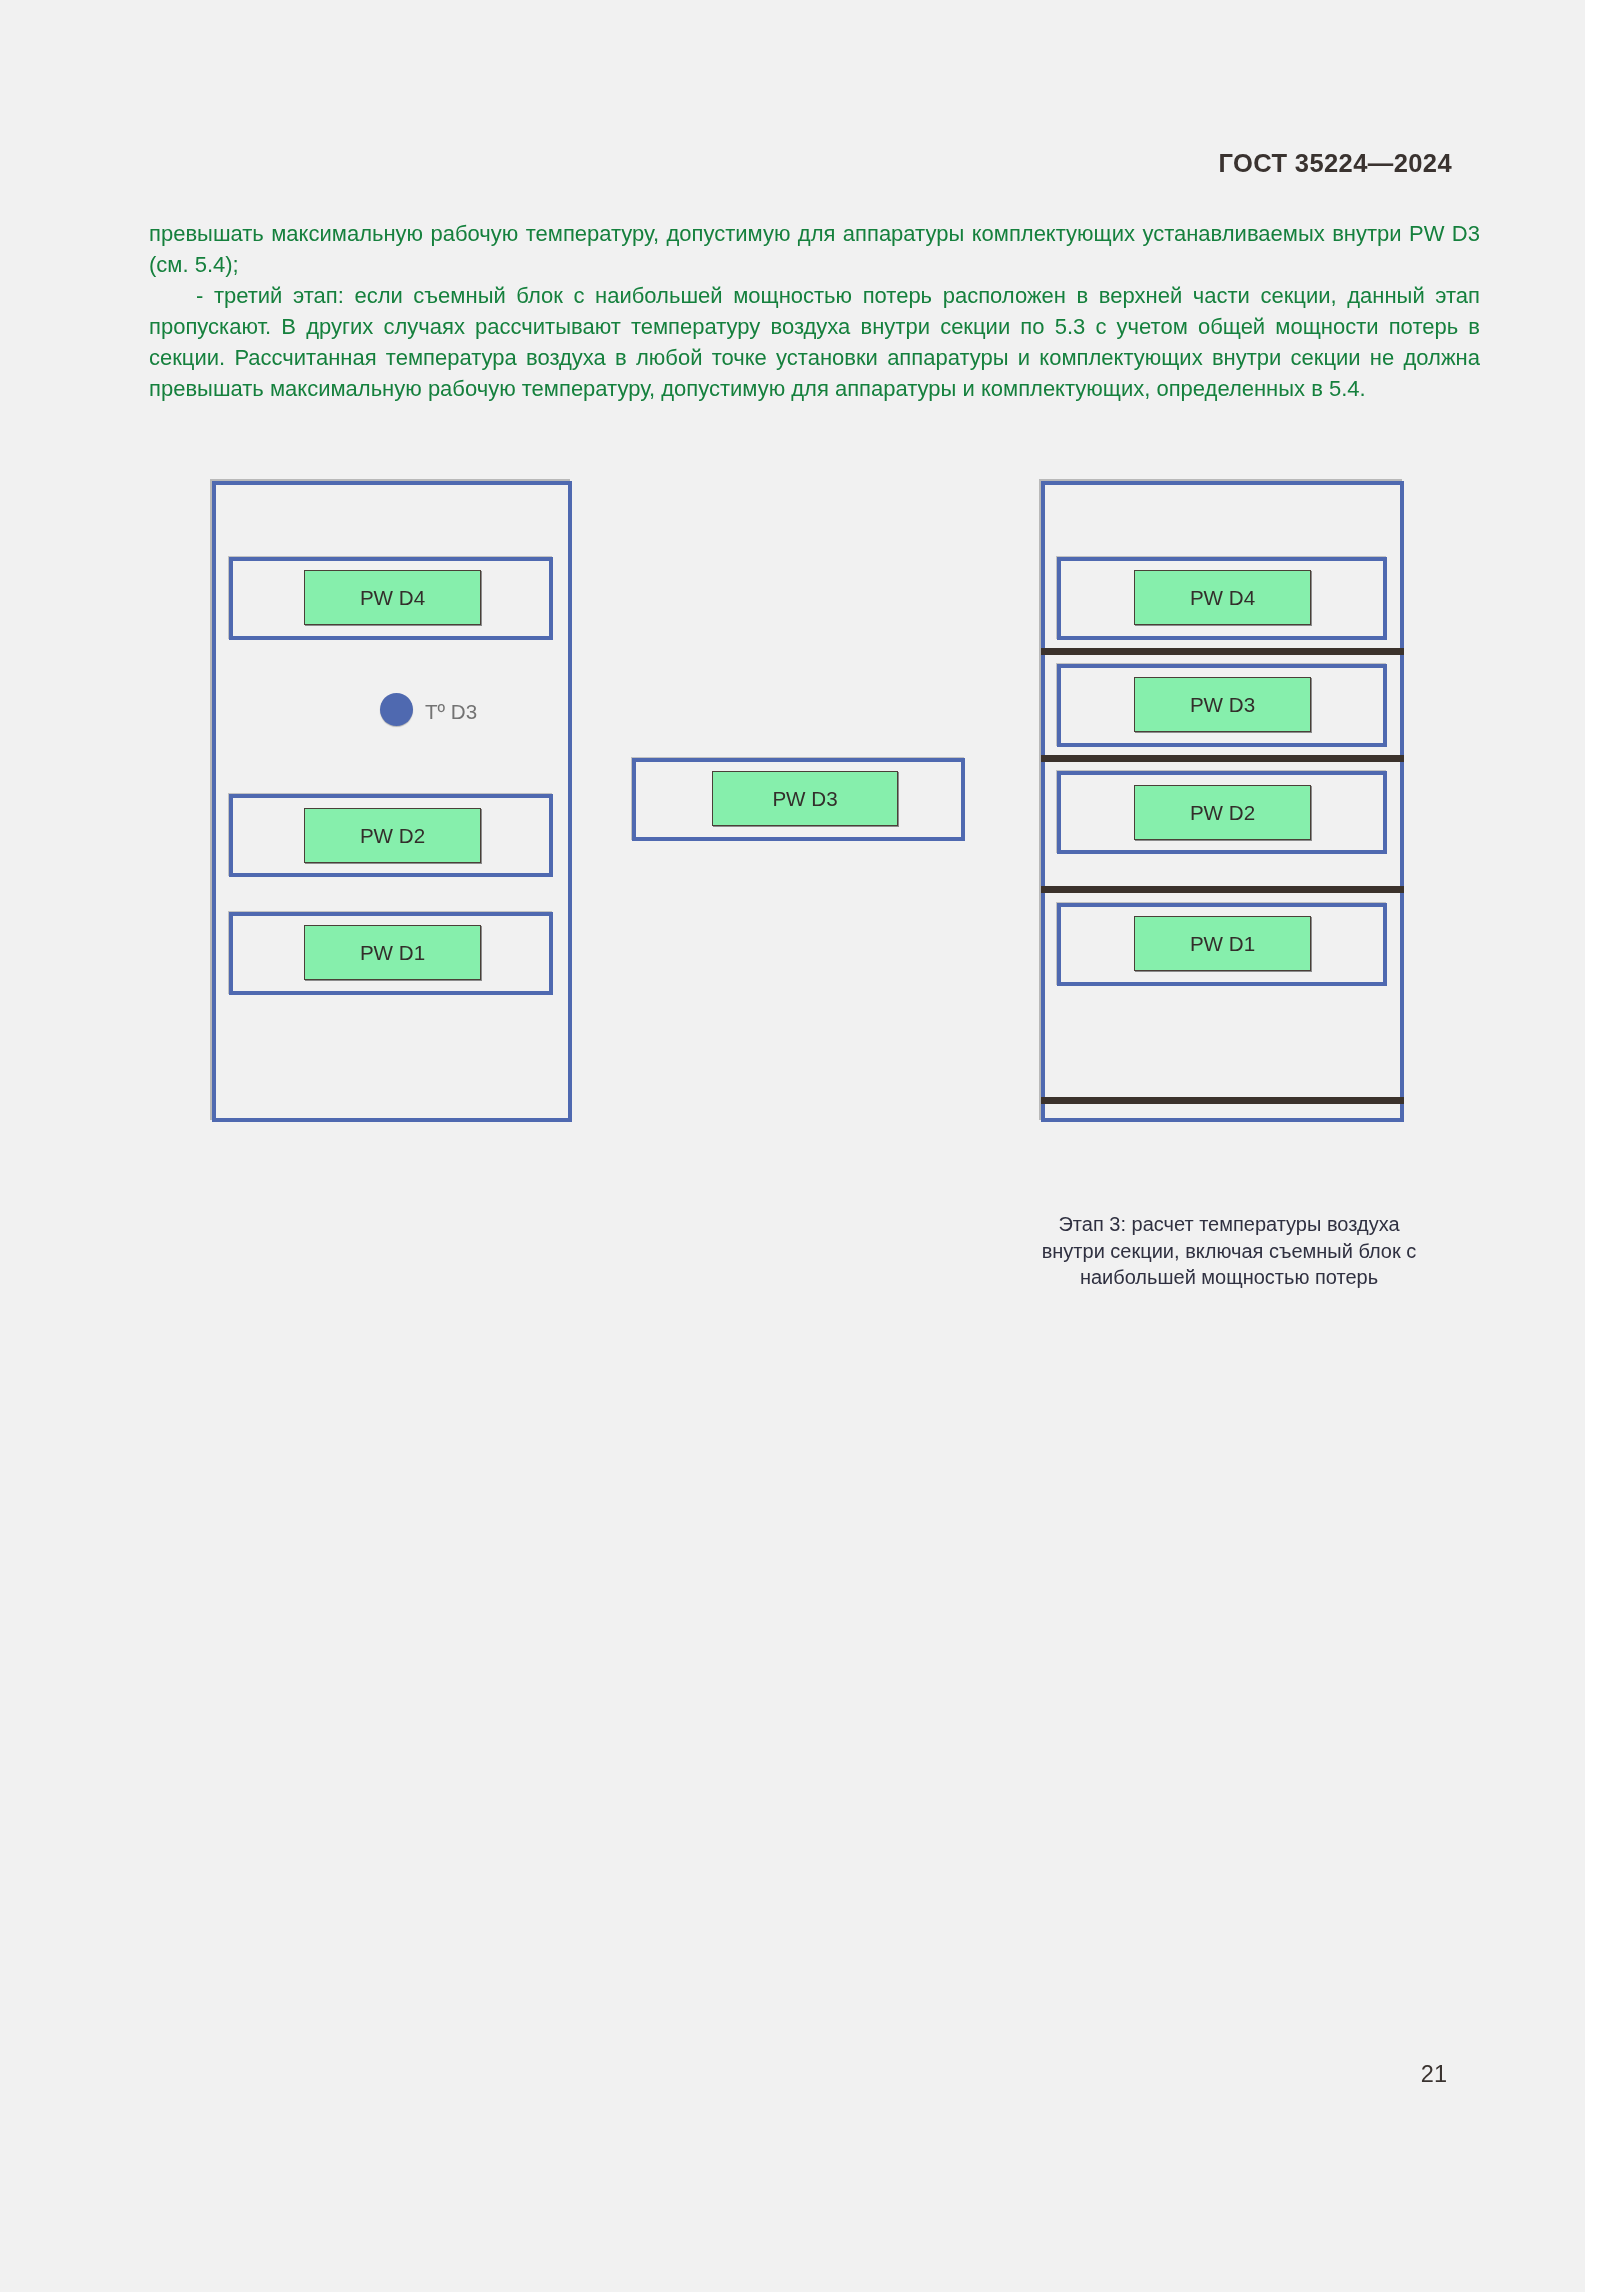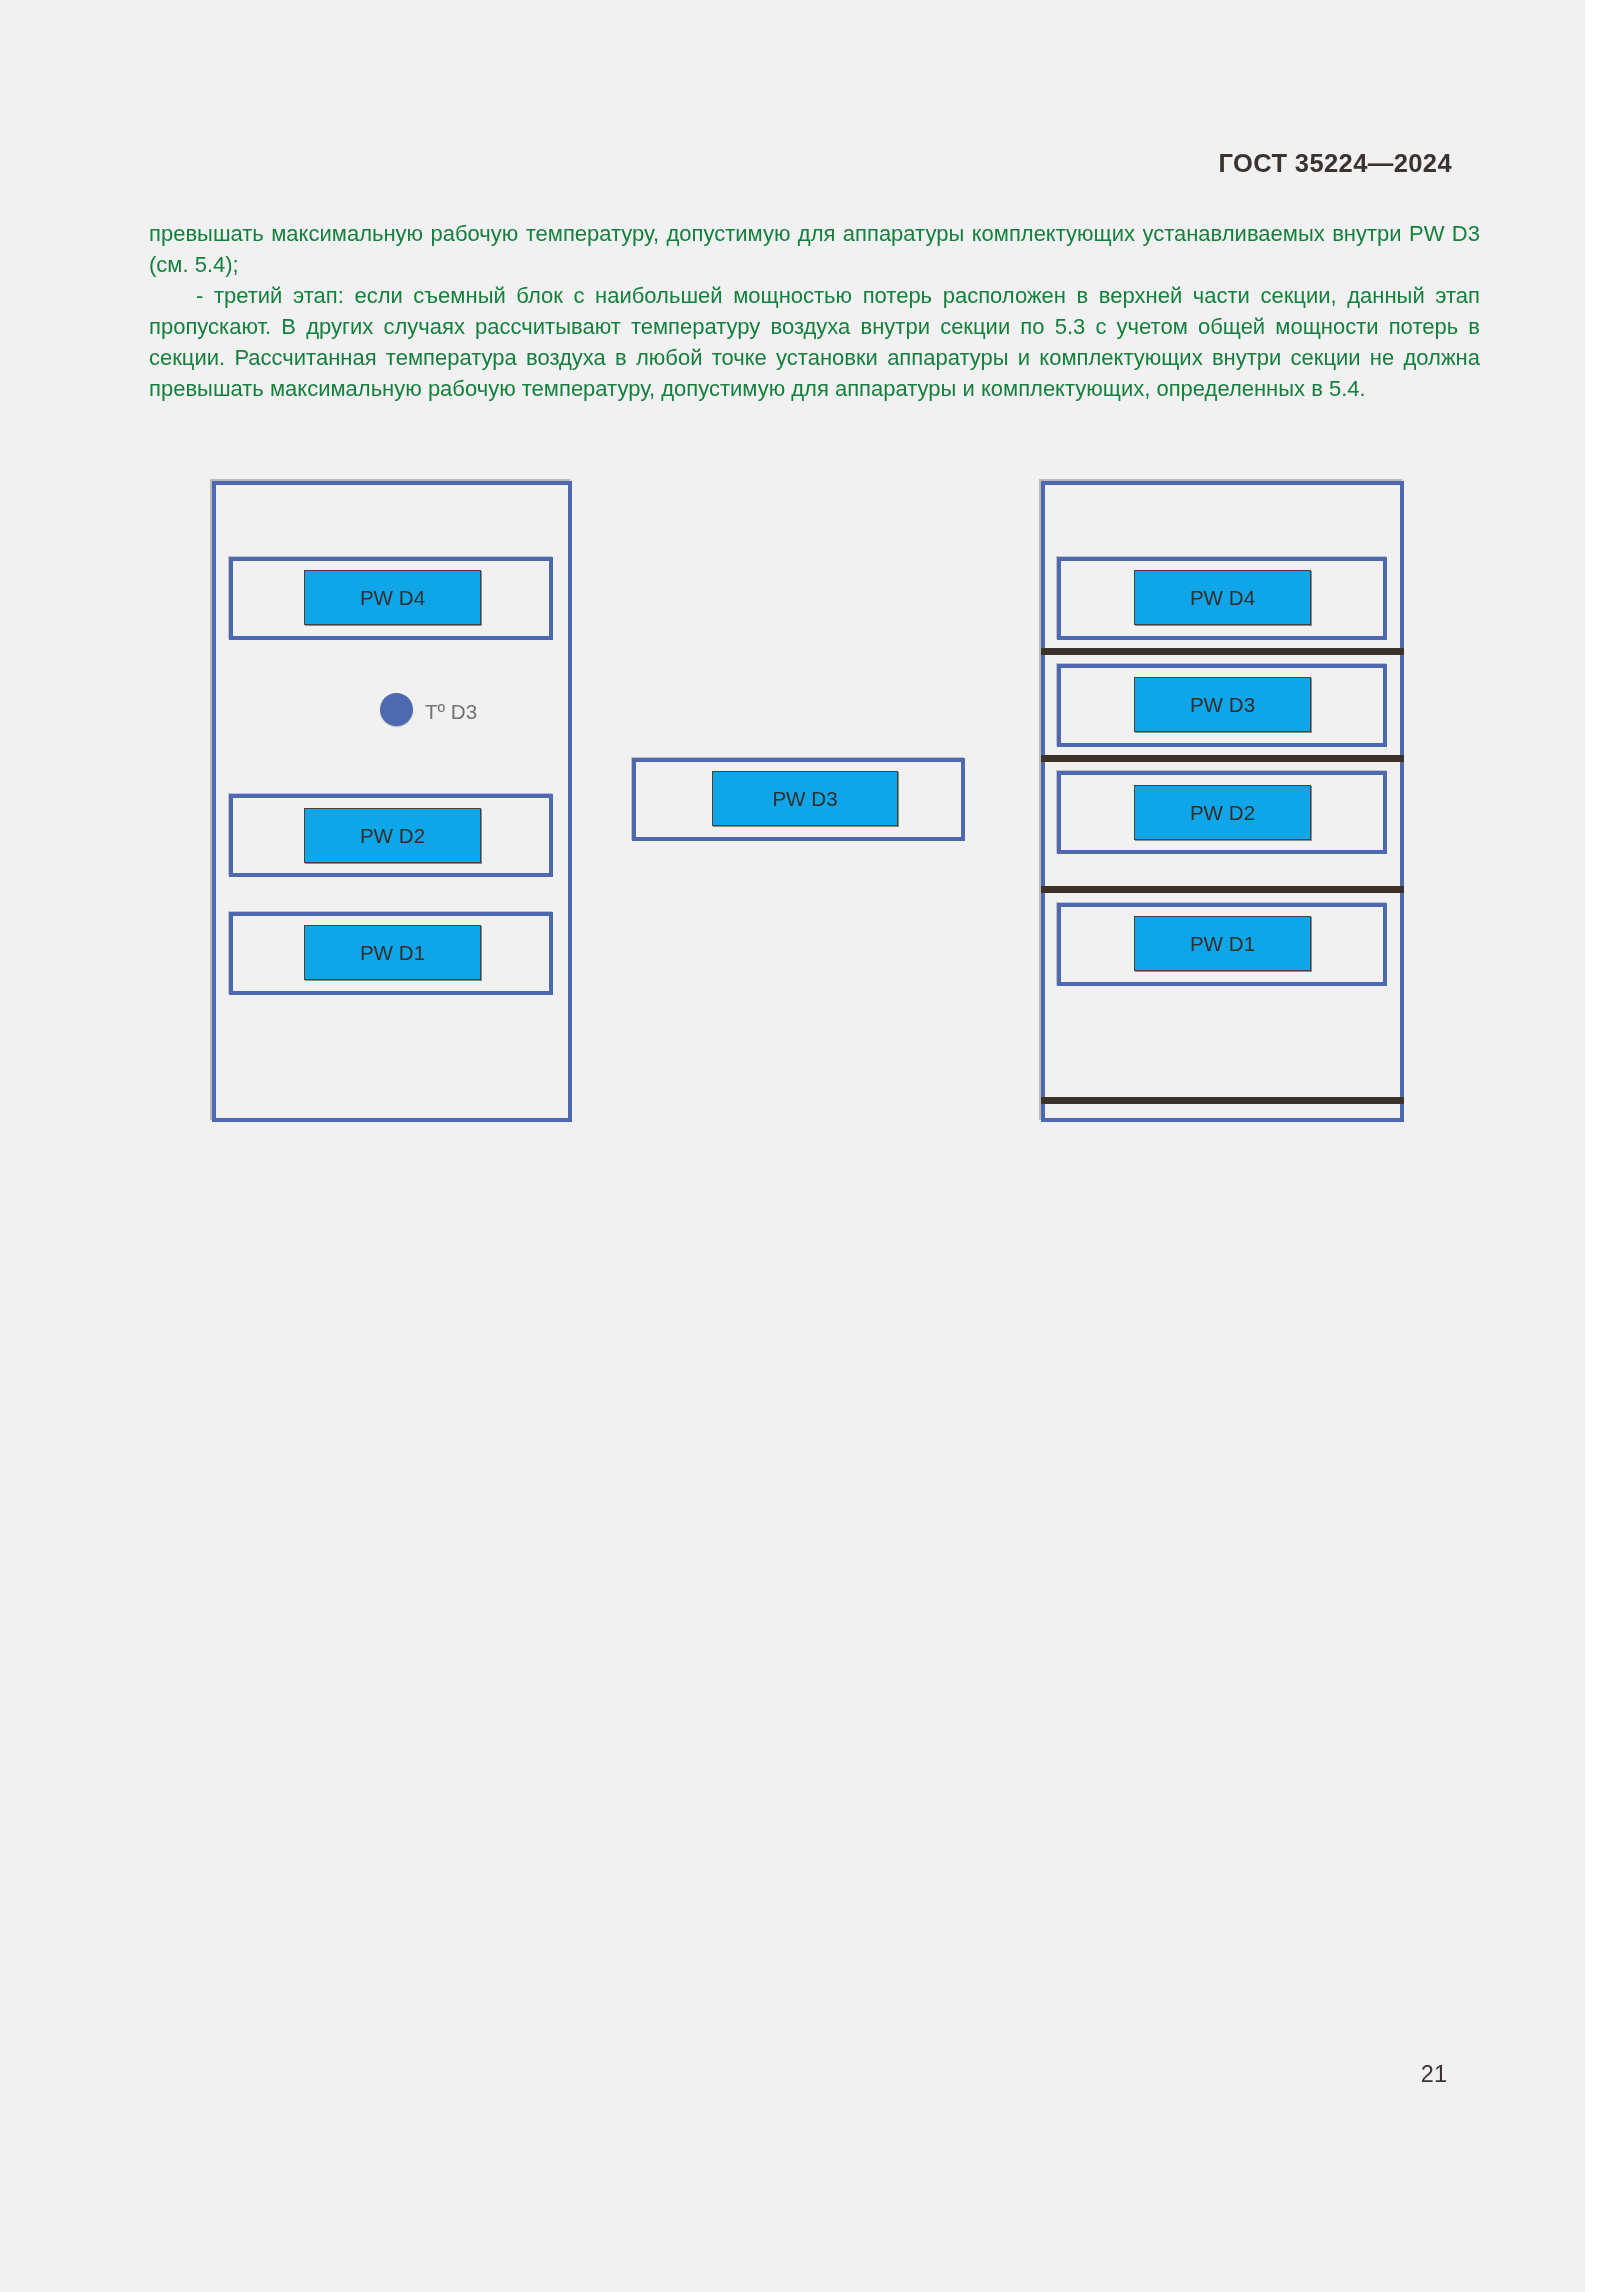--- a/index.html
+++ b/index.html
@@ -80,21 +80,21 @@
     border: 4.9px solid #4f69b0;
     background: #f1f1f1;
     box-shadow: -1px -1px 0 0 #c2c2c2;
   }
 
   
   .chip {
     position: absolute;
     box-sizing: border-box;
     border: 1.5px solid #4a4038;
-    background: #0ea5e9;
+    background: #86efac;
     display: flex;
     align-items: center;
     justify-content: center;
     font-size: 20.6px;
     color: #332e2b;
     white-space: nowrap;
     box-shadow: 1px 1px 0 0 #8c8c8c;
   }
 
   
@@ -201,19 +201,20 @@
 
     <div class="divider" style="left:1041px; top:886px; width:363px;"></div>
 
     <div class="module" style="left:1057px; top:903px; width:330px; height:83px;"></div>
     <div class="chip" style="left:1134px; top:916px; width:177px; height:55px;">PW D1</div>
 
     <div class="divider" style="left:1041px; top:1097px; width:363px;"></div>
 
 
 
+    <div class="step-caption" style="left:1027px; top:1211px; width:404px;">Этап 3: расчет температуры воздуха внутри секции, включая съемный блок с наибольшей мощностью потерь</div>
 
   </div>
 
   <div class="page-number">21</div>
 
 </div>
 
 
 </body></html>

